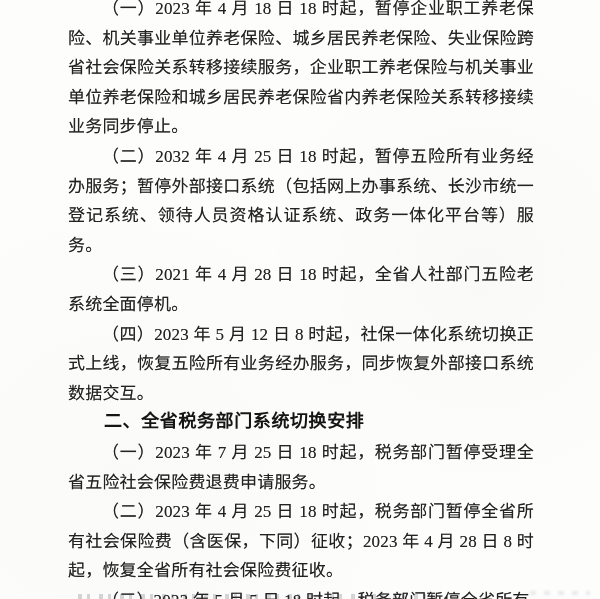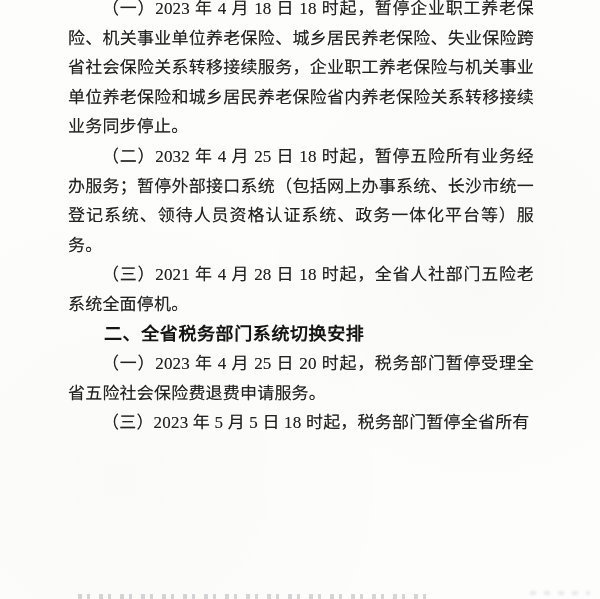--- a/index.html
+++ b/index.html
@@ -34,21 +34,21 @@
     letter-spacing: 0.2px;
     text-align: justify;
     text-justify: inter-character;
   }
   .doc p {
     margin: 0;
     text-indent: 2em;
     text-shadow: 0 0 0.4px rgba(20,20,20,0.45);
   }
   .doc p.heading {
-    font-family: Liberation Serif, serif;
+    font-family: Liberation Mono, monospace;
     font-weight: 700;
     font-size: 18px;
     color: #151515;
     letter-spacing: 0.6px;
     text-align: left;
     text-shadow: none;
   }
   
   .cutoff-line {
     position: absolute;
@@ -74,19 +74,21 @@
 </style>
 </head>
 <body style="background: rgb(253, 253, 252);">
 
 <div class="paper"></div>
 
 <div class="doc" id="doc" style="color: rgb(34, 34, 34);">
     <p class="body">（一）2023 年 4 月 18 日 18 时起，暂停企业职工养老保险、机关事业单位养老保险、城乡居民养老保险、失业保险跨省社会保险关系转移接续服务，企业职工养老保险与机关事业单位养老保险和城乡居民养老保险省内养老保险关系转移接续业务同步停止。</p>
     <p class="body">（二）2032 年 4 月 25 日 18 时起，暂停五险所有业务经办服务；暂停外部接口系统（包括网上办事系统、长沙市统一登记系统、领待人员资格认证系统、政务一体化平台等）服务。</p>
     <p class="body">（三）2021 年 4 月 28 日 18 时起，全省人社部门五险老系统全面停机。</p>
+    <p class="body">（四）2023 年 5 月 12 日 8 时起，社保一体化系统切换正式上线，恢复五险所有业务经办服务，同步恢复外部接口系统数据交互。</p>
     <p class="heading" style="color: rgb(21, 21, 21);">二、全省税务部门系统切换安排</p>
-    <p class="body">（一）2023 年 4 月 25 日 20 时起，税务部门暂停受理全省五险社会保险费退费申请服务。</p>
+    <p class="body">（一）2023 年 7 月 25 日 18 时起，税务部门暂停受理全省五险社会保险费退费申请服务。</p>
+    <p class="body">（二）2023 年 4 月 25 日 18 时起，税务部门暂停全省所有社会保险费（含医保，下同）征收；2023 年 4 月 28 日 8 时起，恢复全省所有社会保险费征收。</p>
     <p class="body">（三）2023 年 5 月 5 日 18 时起，税务部门暂停全省所有</p>
   </div>
 
 <div class="cutoff-line"></div>
 <div class="cutoff-line-right"></div>
 
 </body></html>

